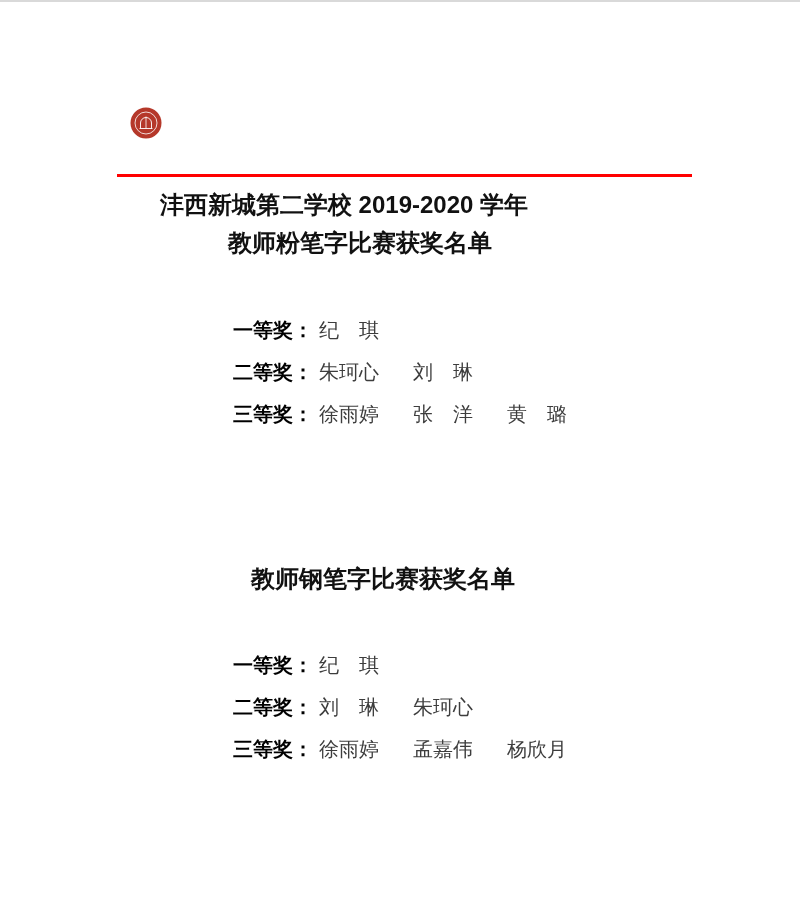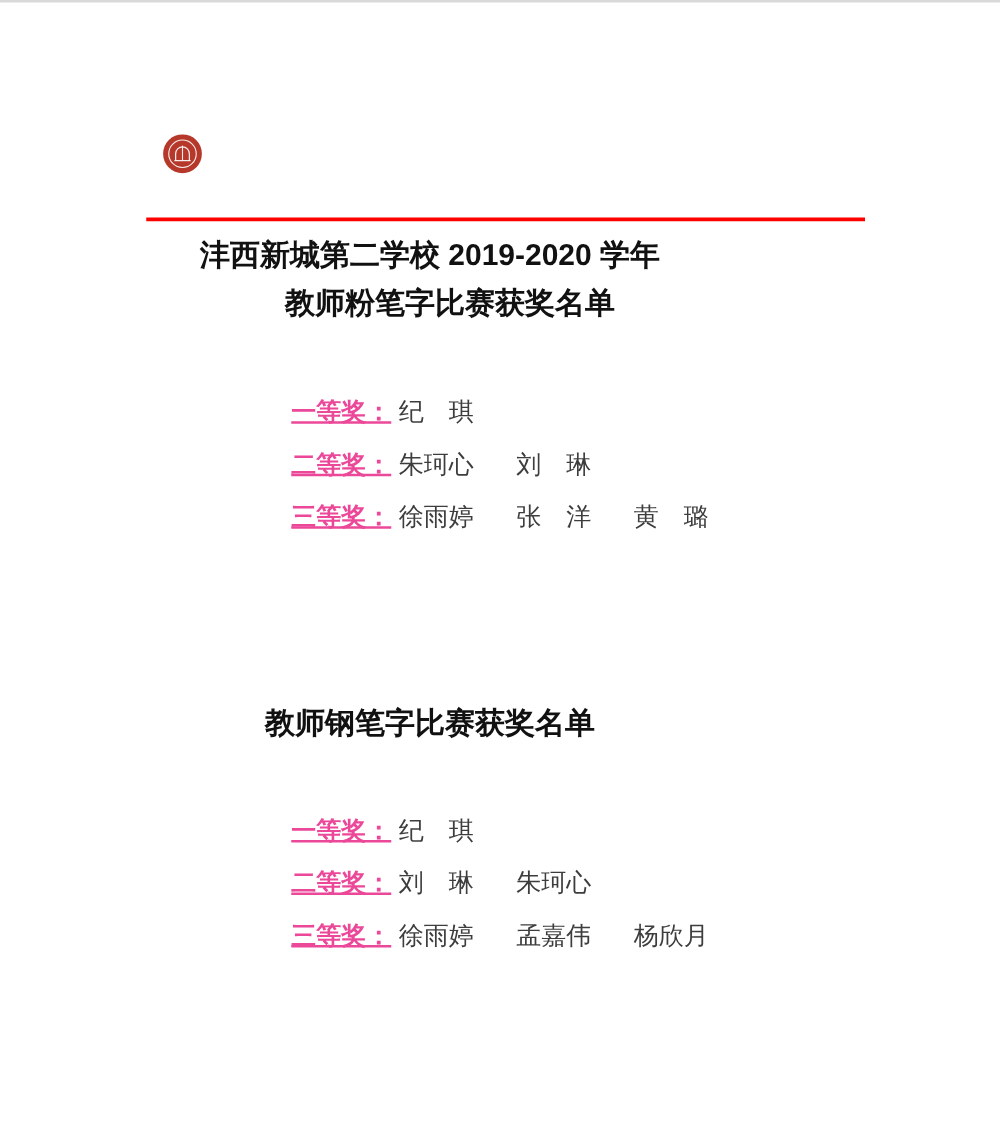--- a/index.html
+++ b/index.html
@@ -49,37 +49,36 @@
       width: 688px;
       text-align: center;
       font-weight: 700;
       font-size: 24px;
       line-height: 28px;
       color: #111111;
       white-space: nowrap;
     }
     .title-1 { top: 191px; }
     .title-2 { top: 229px; margin-left: 16px; }
-    .title-3 { top: 565px; }
+    .title-3 { top: 565px; padding-left: 39px; }
     .award-row {
       position: absolute;
       left: 233px;
       display: flex;
       align-items: baseline;
       font-family: "Liberation Serif", serif;
       font-size: 20px;
       line-height: 24px;
       color: #3d3d3d;
       white-space: nowrap;
     }
     .award-label {
       font-weight: 700;
-      color: #ec4899;
+      color: #000000;
       margin-right: 6px;
-      text-decoration: underline;
     }
     .names {
       display: flex;
       column-gap: 34px;
     }
     .s1-r1 { top: 318px; }
     .s1-r2 { top: 360px; }
     .s1-r3 { top: 402px; }
     .s2-r1 { top: 653px; }
     .s2-r2 { top: 695px; }

